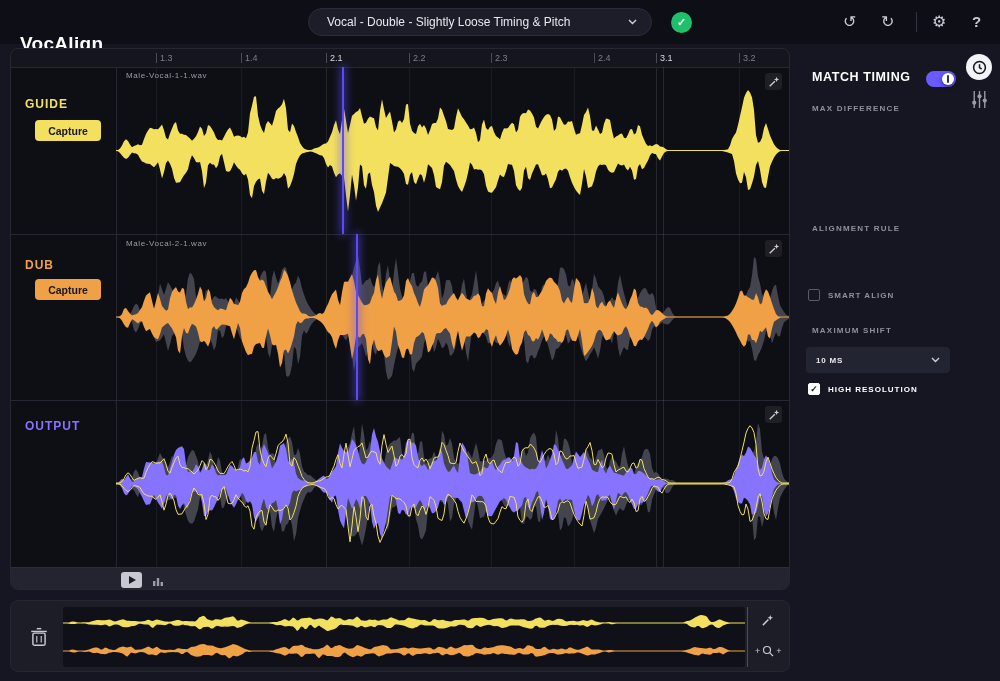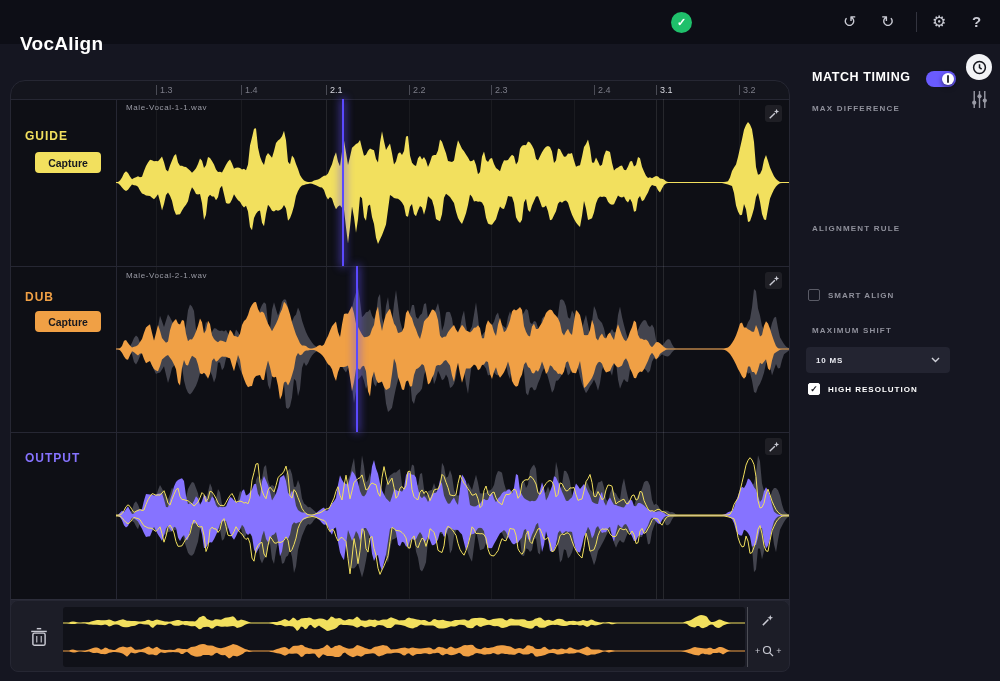--- a/index.html
+++ b/index.html
@@ -15,21 +15,21 @@
                  padding:0 14px 0 18px; cursor:pointer; }
   .preset-pill .txt { flex:1; font-size:12px; color:#e8e9ef; white-space:nowrap; overflow:hidden; }
   .status-check { position:absolute; left:671px; top:12px; width:21px; height:21px; border-radius:50%;
                   background:#1fc06b; color:#fff; font-size:11px; font-weight:bold; display:flex;
                   align-items:center; justify-content:center; }
   .tb-icon { position:absolute; top:12px; color:#c9cad3; font-size:16px; line-height:20px; cursor:pointer; }
   .tb-divider { position:absolute; left:916px; top:12px; width:1px; height:20px; background:#33343f; }
 
   
   .main-panel { position:absolute; left:10px; top:48px; width:780px; height:542px; background:#14151d;
-                border:1px solid #262733; border-radius:15px; overflow:hidden;margin-top:32px; }
+                border:1px solid #262733; border-radius:8px; overflow:hidden; }
   .tracks-bg { position:absolute; left:0; top:18px; width:780px; height:500px; background:#0e0f15; }
   .ruler { position:absolute; left:0; top:0; width:780px; height:18px; }
   .ruler .tick { position:absolute; top:3px; display:flex; align-items:center; height:12px; }
   .ruler .tick .bar { width:1px; height:10px; background:#4a4b55; }
   .ruler .tick .lbl { font-size:9px; color:#7c7d88; margin-left:3px; }
   .ruler .tick.major .lbl { color:#d8d9e0; }
   .hsep { position:absolute; left:0; width:780px; height:1px; background:#262733; }
   .vsep-labels { position:absolute; left:105px; top:18px; width:1px; height:500px; background:#262733; }
   .grid-v { position:absolute; top:18px; width:1px; height:500px; background:#ffffff; }
   .marker-line { position:absolute; left:652px; top:18px; width:1px; height:500px; background:#ffffff; opacity:.10; }
@@ -92,20 +92,26 @@
   .check-row .cb-label { font-size:8px; font-weight:bold; letter-spacing:1px; color:#8f909b; }
   .check-row.lit .cb-label { color:#ffffff; }
 </style>
 </head>
 <body>
 
 <div class="stage">
 
   <div class="topbar">
     <div class="logo">VocAlign</div>
+    <div class="preset-pill">
+      <span class="txt">Vocal - Double - Slightly Loose Timing &amp; Pitch</span>
+      <svg width="9" height="6" viewBox="0 0 9 6">
+          <path d="M1 1l3.5 3.5L8 1" fill="none" stroke="#cfd0d8" stroke-width="1.4"></path>
+        </svg>
+    </div>
     <div class="status-check">✓</div>
     <div class="tb-icon" style="left:843px;">↺</div>
     <div class="tb-icon" style="left:881px;">↻</div>
     <div class="tb-divider"></div>
     <div class="tb-icon" style="left:932px;">⚙</div>
     <div class="tb-icon" style="left:972px; font-weight:bold; font-size:15px;">?</div>
   </div>
 
   <div class="main-panel">
     <div class="tracks-bg"></div>

